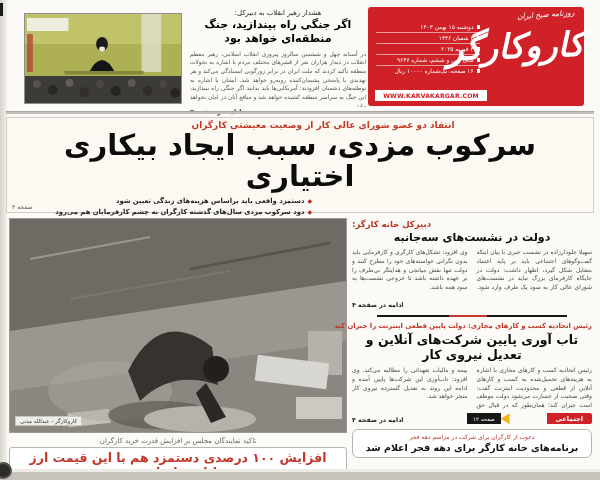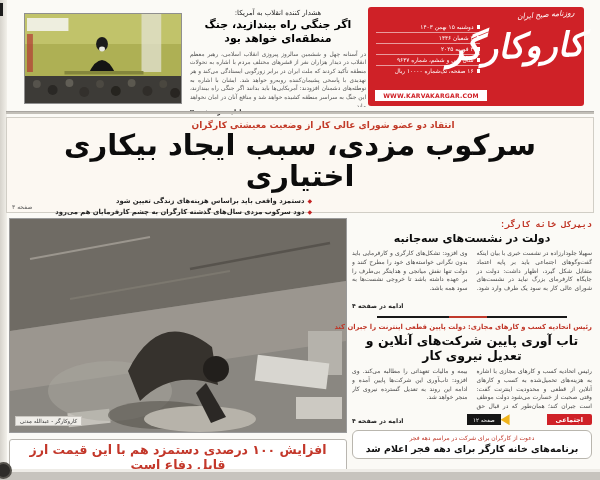--- a/index.html
+++ b/index.html
@@ -62,21 +62,21 @@
     border:1px solid #9a9a9a; background:#8a8781; }
   .credit { position:absolute; left:5px; bottom:6px; background:#efede8; color:#333;
     font-size:5.5px; padding:1px 4px; border:1px solid #c9c6c0; white-space:nowrap; }
   .pstory { position:absolute; left:9px; top:437px; width:338px; }
   .pstory-kicker { font-size:7px; color:#666; text-align:center; }
   .pstory-box { margin-top:2px; border:1px solid #b9b6b0; border-radius:3px; padding:2px 4px;
     text-align:center; font-size:12.5px; font-weight:bold; color:#c3372a; background:#fff; }
 
   
   .rcol { position:absolute; left:352px; top:219px; width:240px; }
-  .a-kicker { font-size:8.5px; font-weight:bold; color:#bf3324; text-align:right;font-family:Liberation Mono, monospace; }
+  .a-kicker { font-size:8.5px; font-weight:bold; color:#bf3324; text-align:left; }
   .a-head { font-size:11px; font-weight:900; color:#0b0b0b; text-align:center; line-height:1.2; margin-top:2px; }
   .body2col { margin-top:4px; font-size:6px; color:#4a4a4a; text-align:justify; line-height:1.45;
     column-count:2; column-gap:9px; overflow:hidden; }
   .h52 { height:52px; } .h44 { height:44px; }
   .divider { width:190px; height:2px; margin:7px auto 5px;
     background:linear-gradient(to right,#181818 0 38%,#c0392b 38% 58%,#181818 58% 100%); }
   .b-kicker { font-size:6.8px; font-weight:bold; color:#c03527; text-align:center; white-space:nowrap; }
   .b-head { font-size:12.5px; font-weight:900; color:#0b0b0b; text-align:center; margin-top:2px; }
   .b-footer { display:flex; direction:ltr; justify-content:space-between; align-items:center; margin-top:3px; }
   .badge { display:flex; direction:ltr; height:11px; align-items:stretch; }
@@ -145,21 +145,21 @@
           <circle cx="60" cy="78" r="5" fill="#33302c"></circle>
         <circle cx="76" cy="70" r="4" fill="#4c4942"></circle>
           <circle cx="92" cy="77" r="5" fill="#26241f"></circle>
         <circle cx="108" cy="69" r="4" fill="#5b584f"></circle>
           <circle cx="124" cy="77" r="5" fill="#302d29"></circle>
         <circle cx="140" cy="70" r="4" fill="#4a473f"></circle>
           <circle cx="152" cy="79" r="5" fill="#282521"></circle>
       </svg>
     </div>
     <div class="lead-text">
-      <div class="lead-kicker">هشدار کننده انقلاب به آمریکا:</div>
+      <div class="lead-kicker">هشدار رهبر انقلاب به دبیرکل:</div>
       <div class="lead-headline">اگر جنگی راه بیندازید، جنگ منطقه‌ای خواهد بود</div>
       <div class="lead-body">در آستانه چهل و ششمین سالروز پیروزی انقلاب اسلامی، رهبر معظم انقلاب در دیدار هزاران نفر از قشرهای مختلف مردم با اشاره به تحولات منطقه تأکید کردند که ملت ایران در برابر زورگویی ایستادگی می‌کند و هر تهدیدی با پاسخی پشیمان‌کننده روبه‌رو خواهد شد. ایشان با اشاره به توطئه‌های دشمنان افزودند: آمریکایی‌ها باید بدانند اگر جنگی راه بیندازند، این جنگ به سراسر منطقه کشیده خواهد شد و منافع آنان در امان نخواهد ماند.</div>
       <div class="cont">ادامه در صفحه ۲</div>
     </div>
   </div>
 
   <div class="rule-top"></div>
 
   <div class="main-block">
     <div class="main-kicker">انتقاد دو عضو شورای عالی کار از وضعیت معیشتی کارگران</div>
@@ -191,20 +191,21 @@
       <ellipse cx="150" cy="196" rx="52" ry="14" fill="#57534d" opacity="0.6"></ellipse>
       <ellipse cx="190" cy="200" rx="56" ry="13" fill="#b7b3aa"></ellipse>
       <path d="M118,152 Q150,88 202,128 L208,166 Q162,150 130,182 Z" fill="#36322d"></path>
       <circle cx="206" cy="150" r="13" fill="#221f1c"></circle>
       <path d="M196,164 L216,198 L201,204 L186,174 Z" fill="#2b2825"></path>
     </svg>
     <div class="credit">کاروکارگر - عبدالله مدنی</div>
   </div>
 
   <div class="pstory">
+    <div class="pstory-kicker">تاکید نمایندگان مجلس بر افزایش قدرت خرید کارگران</div>
     <div class="pstory-box">افزایش ۱۰۰ درصدی دستمزد هم با این قیمت ارز قابل دفاع است</div>
 
   </div>
 
   <div class="rcol">
     <div class="a-kicker">دبیرکل خانه کارگر:</div>
     <div class="a-head">
       <div>دولت در نشست‌های سه‌جانبه</div>
     </div>
     <div class="body2col h52">سهیلا جلودارزاده در نشست خبری با بیان اینکه گفت‌وگوهای اجتماعی باید بر پایه اعتماد متقابل شکل گیرد، اظهار داشت: دولت در جایگاه کارفرمای بزرگ نباید در نشست‌های شورای عالی کار به سود یک طرف وارد شود. وی افزود: تشکل‌های کارگری و کارفرمایی باید بدون نگرانی خواسته‌های خود را مطرح کنند و دولت تنها نقش میانجی و هدایتگر بی‌طرف را بر عهده داشته باشد تا خروجی نشست‌ها به سود همه باشد.</div>

